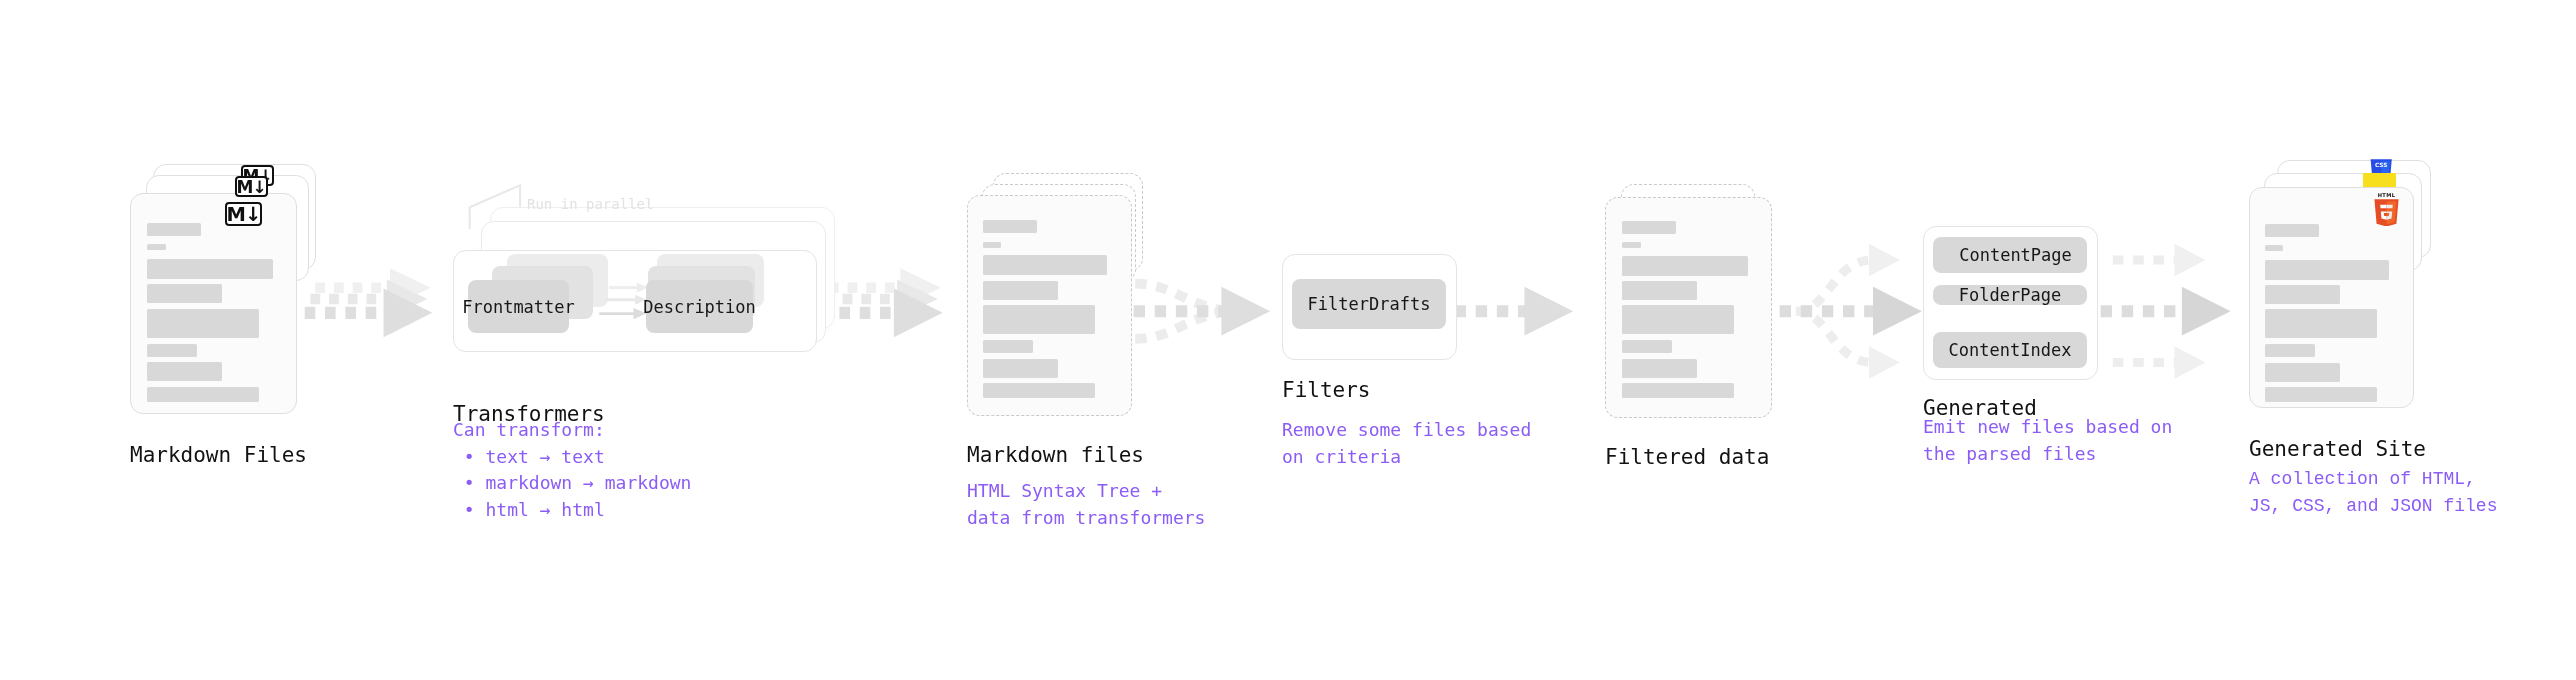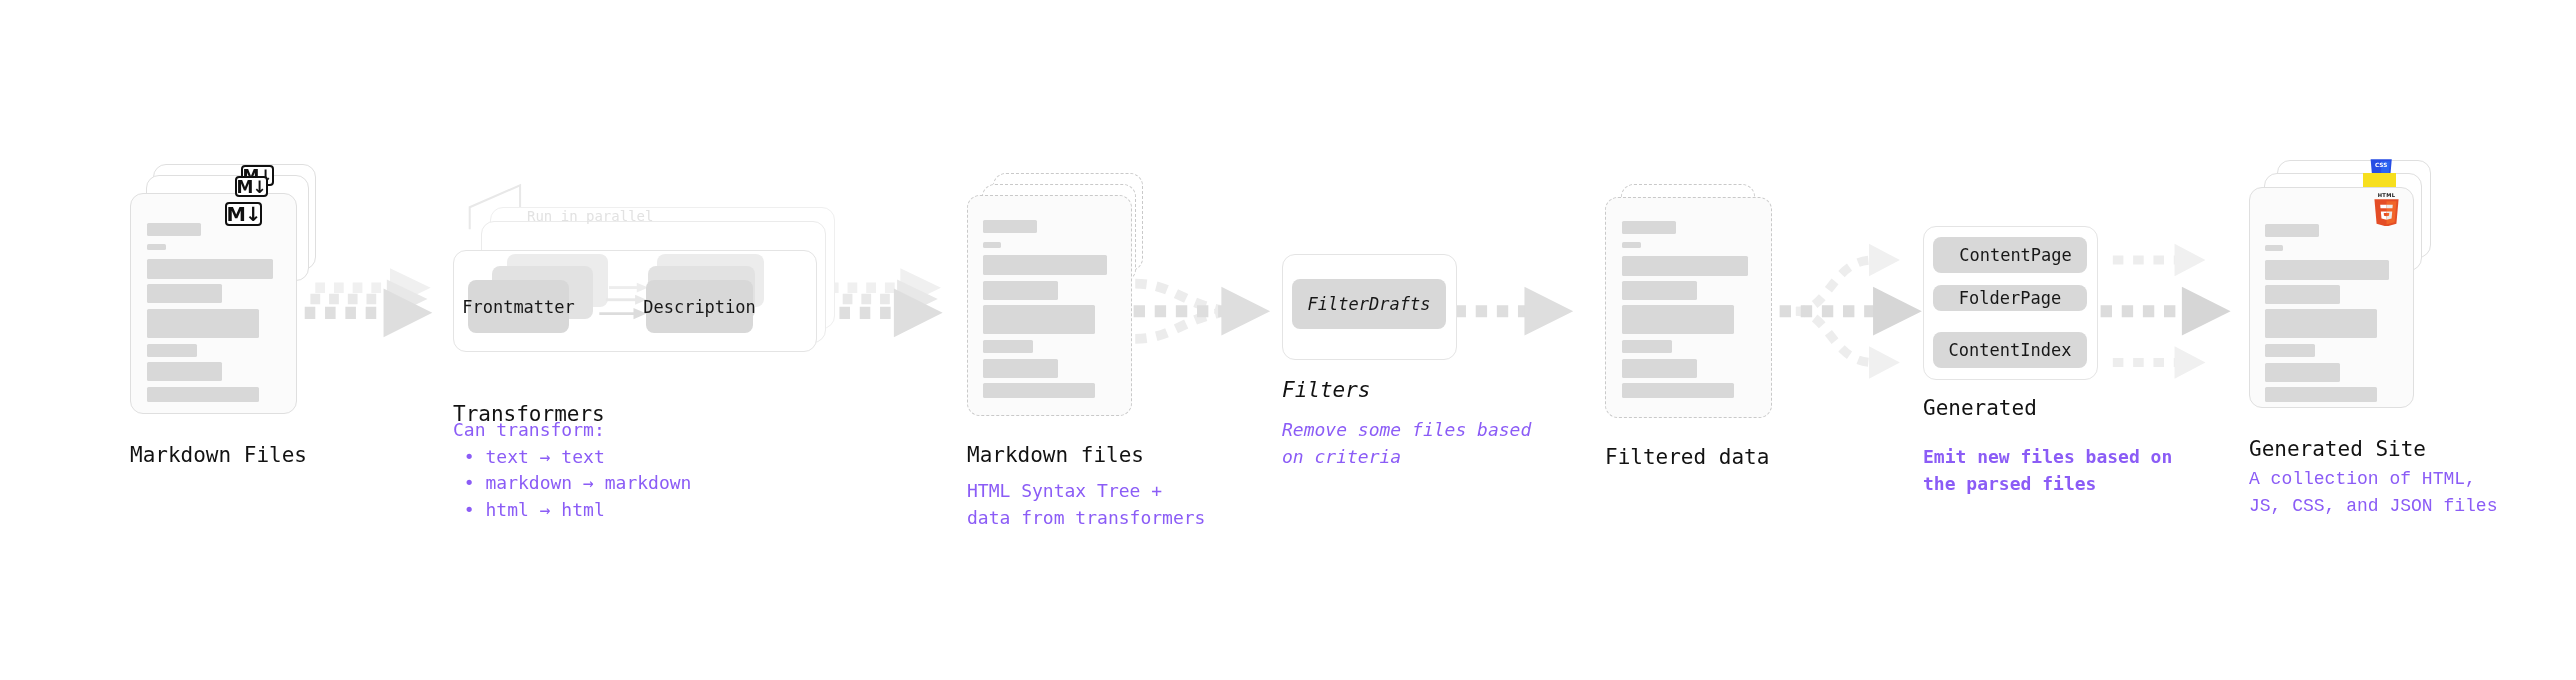--- a/index.html
+++ b/index.html
@@ -222,21 +222,21 @@
       <polygon points="34,18 48,24 34,30" fill="#ededed"></polygon>
       <line x1="-4" y1="39" x2="34" y2="39" stroke="#e8e8e8" stroke-width="3.5"></line>
       <polygon points="32,33 46,39 32,45" fill="#e8e8e8"></polygon>
       <line x1="-12" y1="56" x2="32" y2="56" stroke="#dcdcdc" stroke-width="3.5"></line>
       <polygon points="30,49 46,56 30,63" fill="#dcdcdc"></polygon>
     </svg>
 
     <div class="chip" style="left:468px; top:280px; width:101px; height:53px;">Frontmatter</div>
     <div class="chip" style="left:646px; top:280px; width:107px; height:53px;">Description</div>
 
-    <div class="parallel-note" style="left:527px; top:208px;">Run in parallel</div>
+    <div class="parallel-note" style="left:527px; top:196px;">Run in parallel</div>
 
     <div class="stage-title" style="left:453px; top:378px;margin-top:24px;">Transformers</div>
     <div class="stage-desc" style="left:453px; top:417px;">Can transform:
  • text → text
  • markdown → markdown
  • html → html</div>
   </div>
 
   <div class="stage" style="left:0; top:0; width:1178px; height:681px;">
 
@@ -254,21 +254,21 @@
         <div class="bar" style="left:14.6px; top:163px; width:75px; height:18.7px;"></div>
         <div class="bar" style="left:14.6px; top:187px; width:112px; height:14.6px;"></div>
       </div>
     </div>
 
     <div class="stage-title" style="left:967px; top:443px;">Markdown files</div>
     <div class="stage-desc" style="left:967px; top:478px;">HTML Syntax Tree +
 data from transformers</div>
   </div>
 
-  <div class="stage" style="left:0; top:0; width:1544px; height:633px;font-style:italic;">
+  <div class="stage" style="left:0; top:0; width:1544px; height:633px;">
 
     <div class="group-box" style="left:1282px; top:254px; width:175px; height:106px;"></div>
 
     <div class="chip" style="left:1292px; top:279px; width:154px; height:50px;">FilterDrafts</div>
 
     <div class="stage-title" style="left:1282px; top:378px;">Filters</div>
     <div class="stage-desc" style="left:1282px; top:417px;">Remove some files based
 on criteria</div>
   </div>
 
@@ -290,25 +290,25 @@
     </div>
 
     <div class="stage-title" style="left:1605px; top:445px;">Filtered data</div>
   </div>
 
   <div class="stage" style="left:0; top:0; width:2194px; height:681px;">
 
     <div class="group-box" style="left:1923px; top:226px; width:175px; height:154px;"></div>
 
     <div class="chip" style="left:1933px; top:237px; width:154px; height:36px;padding-left:11px;">ContentPage</div>
-    <div class="chip" style="left:1933px; top:285px; width:154px; height:26px;">FolderPage</div>
+    <div class="chip" style="left:1933px; top:285px; width:154px; height:20px;">FolderPage</div>
     <div class="chip" style="left:1933px; top:332px; width:154px; height:36px;">ContentIndex</div>
 
     <div class="stage-title" style="left:1923px; top:396px;">Generated</div>
-    <div class="stage-desc" style="left:1923px; top:444px;font-weight:bold;">Emit new files based on
+    <div class="stage-desc" style="left:1923px; top:414px;">Emit new files based on
 the parsed files</div>
   </div>
 
   <div class="stage" style="left:0; top:0; width:2576px; height:620px;">
 
     <div class="card back2" style="left:2277px; top:160px; width:154px; height:98px;"></div>
     <div class="card back1" style="left:2264px; top:173px; width:158px; height:98px;"></div>
 
     <div class="badge" style="left:2369px; top:159px; width:24.4px; height:19.5px; overflow:hidden;">
       <svg width="24.4" height="28" viewBox="0 0 30 34">

